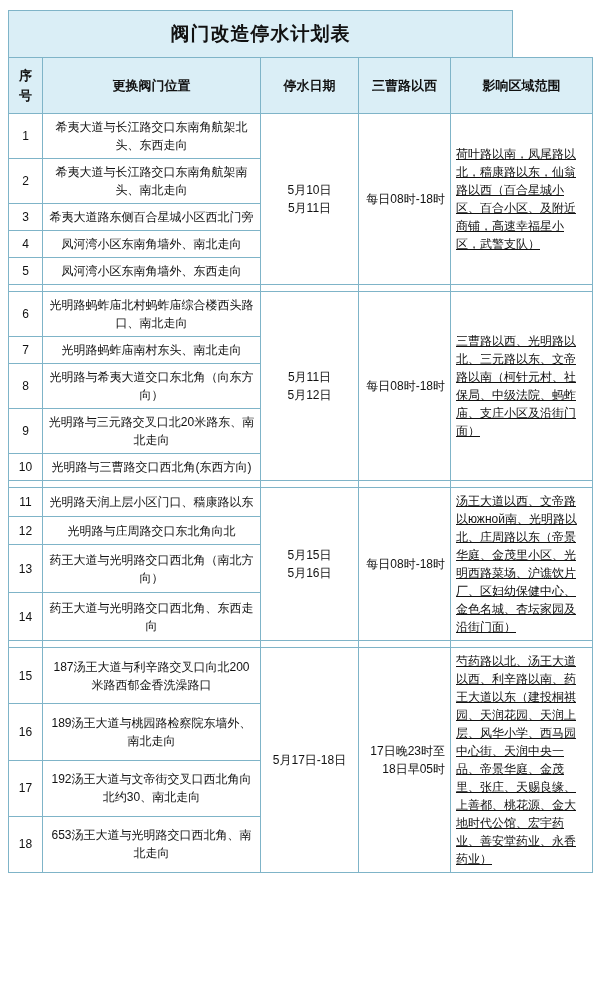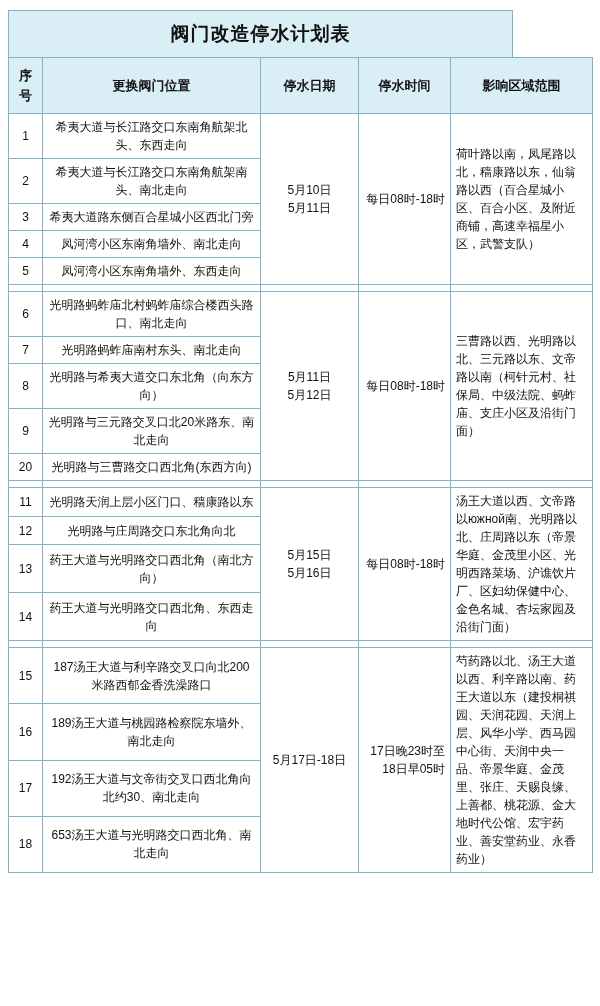--- a/index.html
+++ b/index.html
@@ -43,21 +43,21 @@
     background:#daeef6;
     font-weight:bold;
     text-align:center;
     font-size:13px;
     padding:8px 4px;
   }
   td.idx{ text-align:center; width:34px; font-size:12px;}
   td.loc{ text-align:center; }
   td.date{ text-align:center;margin-left:20px; }
   td.time{ text-align:right; }
-  td.area{ text-align:left; }
+  td.area{ text-align:left;text-decoration:underline; }
   col.c-idx{width:34px;}
   col.c-loc{width:218px;}
   col.c-date{width:98px;}
   col.c-time{width:92px;}
   col.c-area{width:142px;}
   .spacer-row td{
     border-left:1px solid #7fb4c8;
     border-right:1px solid #7fb4c8;
     border-top:none;
     border-bottom:none;
@@ -78,21 +78,21 @@
         <col class="c-loc">
         <col class="c-date">
         <col class="c-time">
         <col class="c-area">
     </colgroup>
     <thead>
       <tr>
         <th>序号</th>
         <th>更换阀门位置</th>
         <th>停水日期</th>
-        <th>停水时间</th>
+        <th>三曹路以西</th>
         <th>影响区域范围</th>
       </tr>
     </thead>
     <tbody>
 
       <tr>
         <td class="idx">1</td>
         <td class="loc">希夷大道与长江路交口东南角航架北头、东西走向</td>
         <td class="date" rowspan="5" style="white-space:pre-line">5月10日
 5月11日</td>
@@ -138,21 +138,21 @@
       </tr>
       <tr>
         <td class="idx">8</td>
         <td class="loc">光明路与希夷大道交口东北角（向东方向）</td>
       </tr>
       <tr>
         <td class="idx">9</td>
         <td class="loc">光明路与三元路交叉口北20米路东、南北走向</td>
       </tr>
       <tr>
-        <td class="idx">20</td>
+        <td class="idx">10</td>
         <td class="loc">光明路与三曹路交口西北角(东西方向)</td>
       </tr>
 
       <tr class="spacer-row">
         <td></td>
         <td></td>
         <td></td>
         <td></td>
         <td></td>
       </tr>

